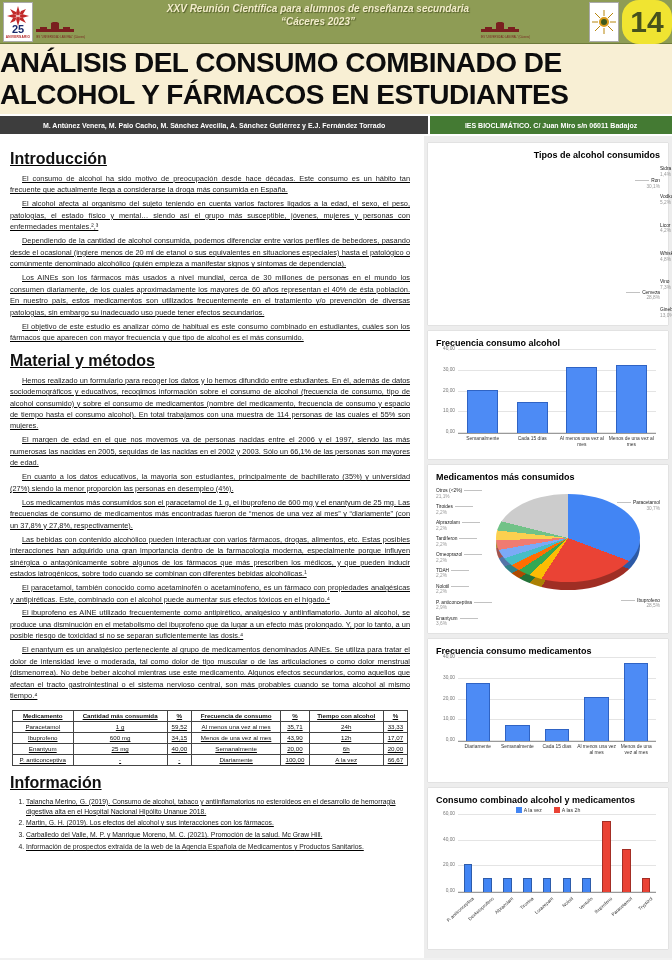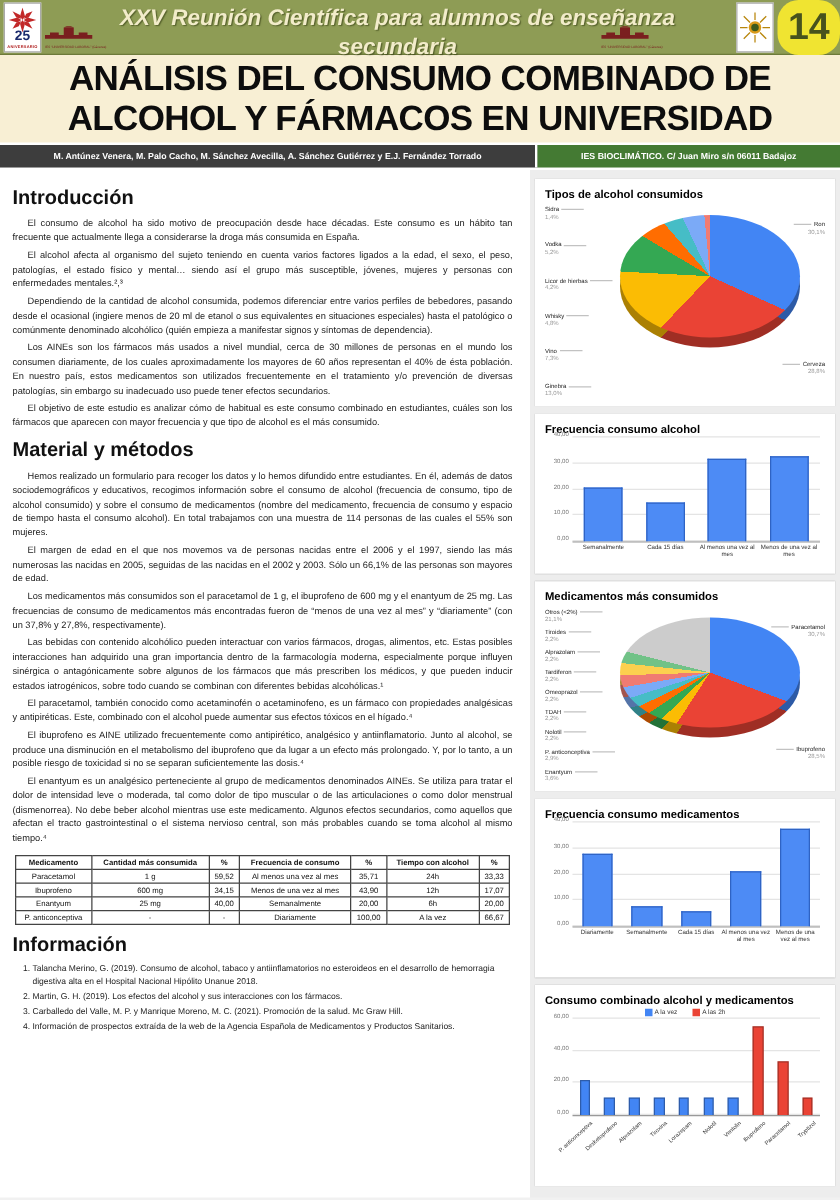--- a/index.html
+++ b/index.html
@@ -8,60 +8,60 @@
 
   
   header{position:relative;height:44px;background:#8e9c55;border-bottom:1px solid #6d7a3a;}
   .logo-box{position:absolute;top:2px;width:30px;height:40px;background:#fff;border:1px solid #aaa;
             display:flex;flex-direction:column;align-items:center;justify-content:center;}
   .logo-25{left:3px;}
   .logo-25 .num{font-size:11px;font-weight:bold;color:#1a2a6c;line-height:1;margin-top:-2px;}
   .logo-25 .lbl{font-size:3.2px;font-weight:bold;color:#b02020;letter-spacing:.2px;}
   .logo-ornament{right:53px;}
   .event-title{position:absolute;left:90px;right:126px;top:3px;text-align:center;color:#f2ecca;
-               font-weight:bold;font-style:italic;font-size:18px;line-height:1.25;
+               font-weight:bold;font-style:italic;font-size:10px;line-height:1.25;
                text-shadow:1px 1px 1px rgba(40,50,10,.55);}
   .building{position:absolute;bottom:3px;}
   .building.b-left{left:36px;}
   .building.b-right{right:142px;}
   .building .cap{display:block;font-size:2.6px;color:#7a1f1f;text-align:center;line-height:1;}
   .poster-number{position:absolute;right:0;top:0;width:50px;height:44px;background:#f0e431;
                  display:flex;align-items:center;justify-content:center;
                  font-size:30px;font-weight:bold;color:#47521d;border-radius:17px;}
 
   
-  .title-band{height:72px;background:#f8efd4;text-align:center;padding-top:3px;border-bottom:2px solid #fff;}
+  .title-band{height:72px;background:#f8efd4;text-align:left;padding-top:3px;border-bottom:2px solid #fff;}
   .title-band div{font-weight:bold;font-size:28px;line-height:1.15;color:#0d0d0d;letter-spacing:-.5px;}
 
   
   .authors-bar{height:20px;display:flex;border-bottom:2px solid #fff;}
   .authors{flex:0 0 64%;background:#3d3d3d;color:#fff;font-weight:bold;font-size:7px;
            display:flex;align-items:center;justify-content:center;border-right:2px solid #fff;}
   .affiliation{flex:1;background:#447a33;color:#fff;font-weight:bold;font-size:7px;
                display:flex;align-items:center;justify-content:center;}
 
   
   main{display:flex;height:822px;}
-  .left-col{width:424px;background:#fff;padding:6px 14px 0 10px;overflow:hidden;}
+  .left-col{width:424px;background:#fff;padding:6px 14px 0 10px;overflow:hidden;text-decoration:underline;}
   h2{font-size:16px;font-weight:bold;color:#111;margin:8px 0 5px 0;}
   .left-col p{font-size:7.4px;line-height:1.55;text-align:justify;text-indent:12px;margin:0 0 2.5px 0;color:#222;}
 
   table{border-collapse:collapse;margin:8px auto 0 auto;width:99%;}
   th,td{border:1px solid #444;font-size:6.2px;padding:1.5px 2px;text-align:center;color:#111;}
   th{font-weight:bold;}
 
   ol{margin:2px 0 0 0;padding-left:16px;}
   ol li{font-size:6.8px;line-height:1.45;color:#222;margin-bottom:2px;text-align:left;}
 
   
   .right-col{width:248px;background:#ededed;padding:7px 4px;display:flex;flex-direction:column;gap:6px;}
   .card{background:#fff;box-shadow:0 0 1px rgba(0,0,0,.25);display:flex;flex-direction:column;padding:7px 8px 4px 8px;}
   .card .chart-title{font-size:9px;font-weight:bold;color:#000;margin-bottom:2px;}
   .chart-body{flex:1;position:relative;}
-  .card1{height:182px;} .card2{height:128px;} .card3{height:168px;} .card4{height:143px;} .card5{height:161px;}
+  .card1{height:182px;align-items:flex-end;} .card2{height:128px;} .card3{height:168px;} .card4{height:143px;} .card5{height:161px;}
 
   
   .pie-wrap{position:absolute;inset:0;}
   .pie-rim,.pie-top{position:absolute;left:60px;width:144px;border-radius:50%;}
   .card1 .pie-rim,.card1 .pie-top{height:98px;} .card3 .pie-rim,.card3 .pie-top{height:88px;}
   .pie-top{top:10px;} .pie-rim{top:18px;filter:brightness(.68);}
   .pie-left{position:absolute;left:0;top:4px;bottom:2px;width:58px;display:flex;flex-direction:column;justify-content:space-between;}
   .pie-right{position:absolute;right:0;top:16px;bottom:20px;width:50px;display:flex;flex-direction:column;justify-content:space-between;text-align:right;}
   .pie-item .nm{font-size:4.8px;color:#222;display:block;line-height:1.2;white-space:nowrap;}
   .pie-item .pc{font-size:4.8px;color:#999;display:block;line-height:1.2;}
@@ -118,20 +118,21 @@
           <polygon points="15,1 19,-1 23,1"></polygon>
             <rect x="4" y="5" width="7" height="3"></rect>
             <rect x="27" y="5" width="7" height="3"></rect>
         </g>
       </svg>
       <span class="cap">IES “UNIVERSIDAD LABORAL” (Cáceres)</span>
     </div>
 
     <div class="event-title">
       <div>XXV Reunión Científica para alumnos de enseñanza secundaria</div>
+      <div>“Cáceres 2023”</div>
     </div>
 
     <div class="building b-right">
       <svg width="38" height="11" viewBox="0 0 38 11">
         <g fill="#7a1f1f">
           <rect x="0" y="7" width="38" height="3"></rect>
             <rect x="15" y="1" width="8" height="7"></rect>
           <polygon points="15,1 19,-1 23,1"></polygon>
             <rect x="4" y="5" width="7" height="3"></rect>
             <rect x="27" y="5" width="7" height="3"></rect>
@@ -155,21 +156,21 @@
             <line x1="9" y1="17" x2="4" y2="22"></line>
         </g>
       </svg>
     </div>
 
     <div class="poster-number">14</div>
   </header>
 
   <div class="title-band">
     <div>ANÁLISIS DEL CONSUMO COMBINADO DE</div>
-    <div>ALCOHOL Y FÁRMACOS EN UNIVERSIDAD</div>
+    <div>ALCOHOL Y FÁRMACOS EN ESTUDIANTES</div>
   </div>
 
   <div class="authors-bar">
     <div class="authors">M. Antúnez Venera, M. Palo Cacho, M. Sánchez Avecilla, A. Sánchez Gutiérrez y E.J. Fernández Torrado</div>
     <div class="affiliation">IES BIOCLIMÁTICO. C/ Juan Miro s/n 06011 Badajoz</div>
   </div>
 
   <main>
     <section class="left-col">
       <h2>Introducción</h2>
@@ -178,20 +179,21 @@
           <p>El alcohol afecta al organismo del sujeto teniendo en cuenta varios factores ligados a la edad, el sexo, el peso, patologías, el estado físico y mental… siendo así el grupo más susceptible, jóvenes, mujeres y personas con enfermedades mentales.²,³</p>
           <p>Dependiendo de la cantidad de alcohol consumida, podemos diferenciar entre varios perfiles de bebedores, pasando desde el ocasional (ingiere menos de 20 ml de etanol o sus equivalentes en situaciones especiales) hasta el patológico o comúnmente denominado alcohólico (quién empieza a manifestar signos y síntomas de dependencia).</p>
           <p>Los AINEs son los fármacos más usados a nivel mundial, cerca de 30 millones de personas en el mundo los consumen diariamente, de los cuales aproximadamente los mayores de 60 años representan el 40% de ésta población. En nuestro país, estos medicamentos son utilizados frecuentemente en el tratamiento y/o prevención de diversas patologías, sin embargo su inadecuado uso puede tener efectos secundarios.</p>
           <p>El objetivo de este estudio es analizar cómo de habitual es este consumo combinado en estudiantes, cuáles son los fármacos que aparecen con mayor frecuencia y que tipo de alcohol es el más consumido.</p>
         </div>
 
       <h2>Material y métodos</h2>
       <div>
           <p>Hemos realizado un formulario para recoger los datos y lo hemos difundido entre estudiantes. En él, además de datos sociodemográficos y educativos, recogimos información sobre el consumo de alcohol (frecuencia de consumo, tipo de alcohol consumido) y sobre el consumo de medicamentos (nombre del medicamento, frecuencia de consumo y espacio de tiempo hasta el consumo alcohol). En total trabajamos con una muestra de 114 personas de las cuales el 55% son mujeres.</p>
           <p>El margen de edad en el que nos movemos va de personas nacidas entre el 2006 y el 1997, siendo las más numerosas las nacidas en 2005, seguidas de las nacidas en el 2002 y 2003. Sólo un 66,1% de las personas son mayores de edad.</p>
+          <p>En cuanto a los datos educativos, la mayoría son estudiantes, principalmente de bachillerato (35%) y universidad (27%) siendo la menor proporción las personas en desempleo (4%).</p>
         </div>
 
       <div>
           <p>Los medicamentos más consumidos son el paracetamol de 1 g, el ibuprofeno de 600 mg y el enantyum de 25 mg. Las frecuencias de consumo de medicamentos más encontradas fueron de “menos de una vez al mes” y “diariamente” (con un 37,8% y 27,8%, respectivamente).</p>
           <p>Las bebidas con contenido alcohólico pueden interactuar con varios fármacos, drogas, alimentos, etc. Estas posibles interacciones han adquirido una gran importancia dentro de la farmacología moderna, especialmente porque influyen sinérgica o antagónicamente sobre algunos de los fármacos que más prescriben los médicos, y que pueden inducir estados iatrogénicos, sobre todo cuando se combinan con diferentes bebidas alcohólicas.¹</p>
           <p>El paracetamol, también conocido como acetaminofén o acetaminofeno, es un fármaco con propiedades analgésicas y antipiréticas. Este, combinado con el alcohol puede aumentar sus efectos tóxicos en el hígado.⁴</p>
           <p>El ibuprofeno es AINE utilizado frecuentemente como antipirético, analgésico y antiinflamatorio. Junto al alcohol, se produce una disminución en el metabolismo del ibuprofeno que da lugar a un efecto más prolongado. Y, por lo tanto, a un posible riesgo de toxicidad si no se separan suficientemente las dosis.⁴</p>
           <p>El enantyum es un analgésico perteneciente al grupo de medicamentos denominados AINEs. Se utiliza para tratar el dolor de intensidad leve o moderada, tal como dolor de tipo muscular o de las articulaciones o como dolor menstrual (dismenorrea). No debe beber alcohol mientras use este medicamento. Algunos efectos secundarios, como aquellos que afectan el tracto gastrointestinal o el sistema nervioso central, son más probables cuando se toma alcohol al mismo tiempo.⁴</p>
         </div>
 

